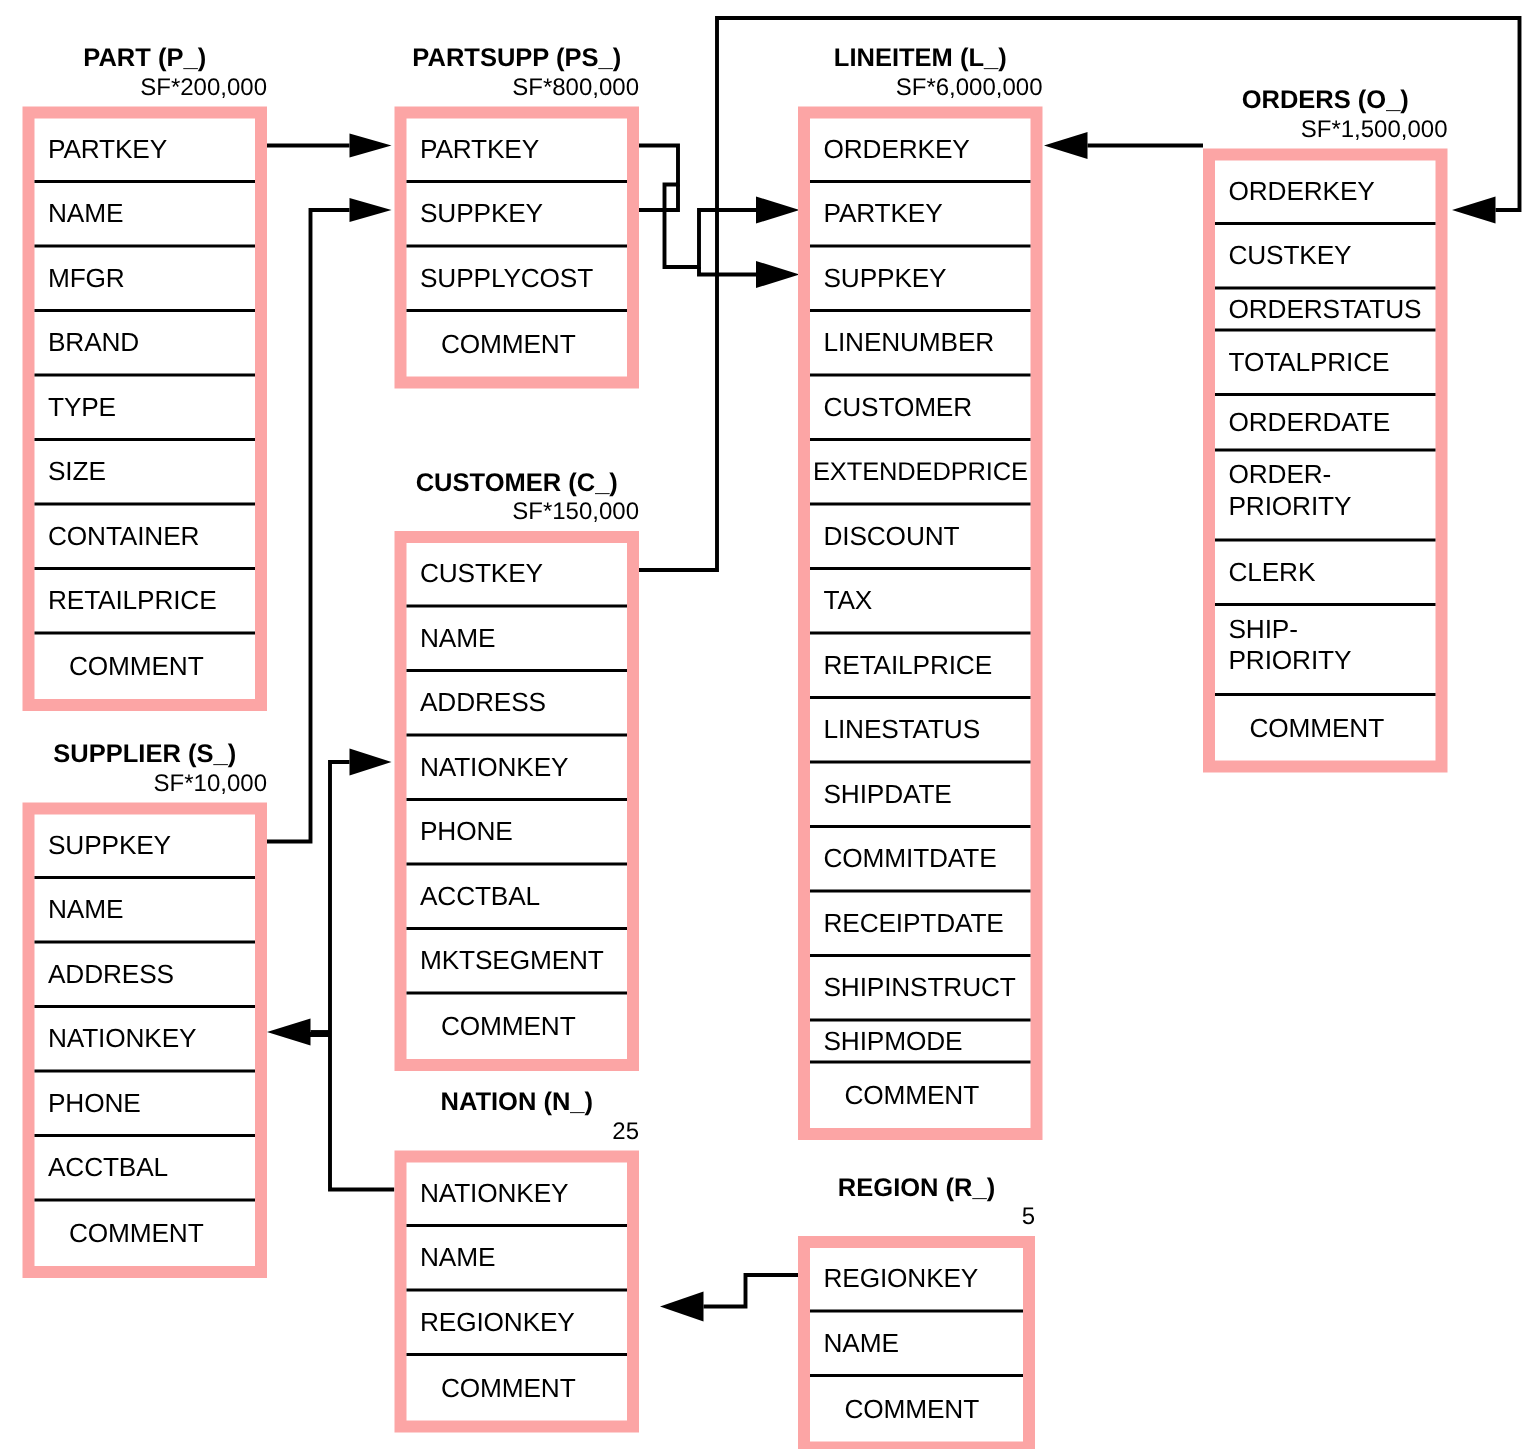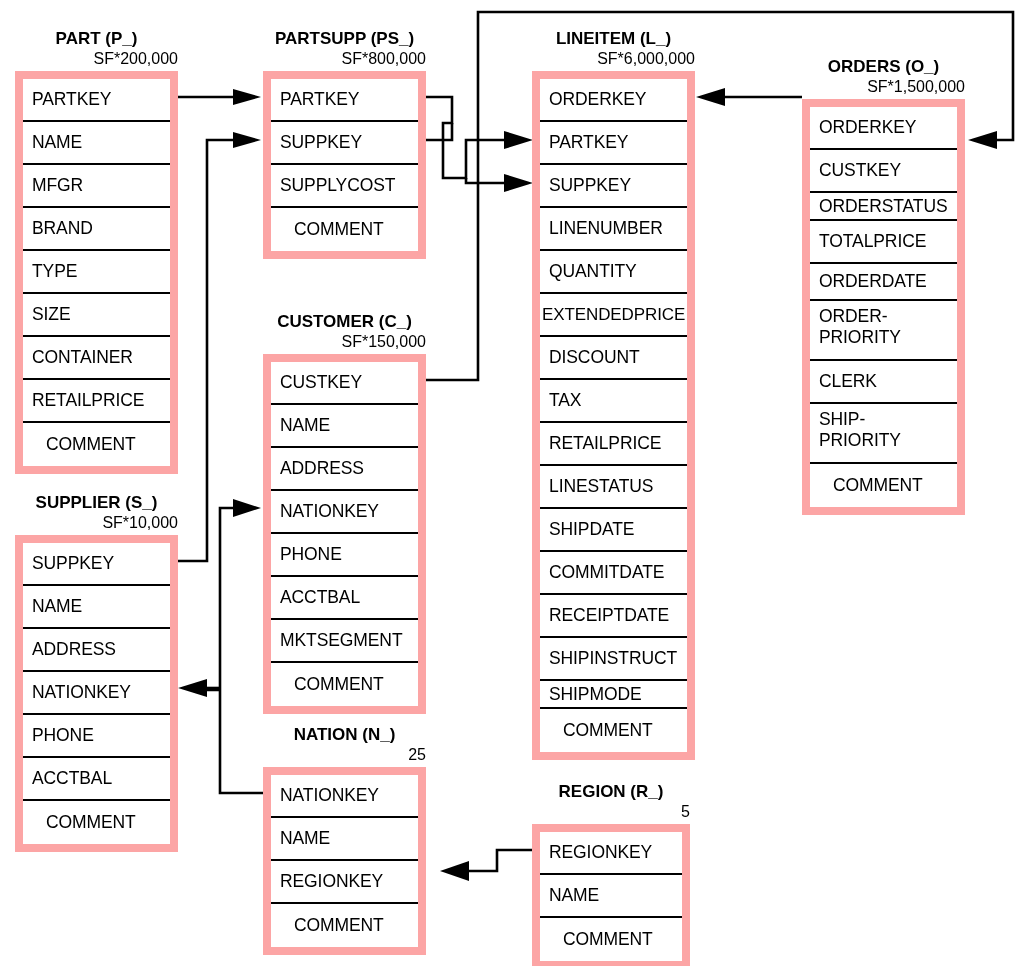--- a/index.html
+++ b/index.html
@@ -157,21 +157,21 @@
   </div>
 
   <div class="entity" style="left:532px; top:28px; width:163px;">
     <div class="entity-title">LINEITEM (L_)</div>
     <div class="entity-card">SF*6,000,000</div>
     <div class="entity-box">
       <div class="field" style="height:43px">ORDERKEY</div>
       <div class="field" style="height:43px">PARTKEY</div>
       <div class="field" style="height:43px">SUPPKEY</div>
       <div class="field" style="height:43px">LINENUMBER</div>
-      <div class="field" style="height:43px">QUANTITY</div>
+      <div class="field" style="height:43px">CUSTOMER</div>
       <div class="field" style="height:43px; padding:0 2px; font-size:17px;">EXTENDEDPRICE</div>
       <div class="field" style="height:43px">DISCOUNT</div>
       <div class="field" style="height:43px">TAX</div>
       <div class="field" style="height:43px">RETAILPRICE</div>
       <div class="field" style="height:43px">LINESTATUS</div>
       <div class="field" style="height:43px">SHIPDATE</div>
       <div class="field" style="height:43px">COMMITDATE</div>
       <div class="field" style="height:43px">RECEIPTDATE</div>
       <div class="field" style="height:43px">SHIPINSTRUCT</div>
       <div class="field" style="height:28px">SHIPMODE</div>

